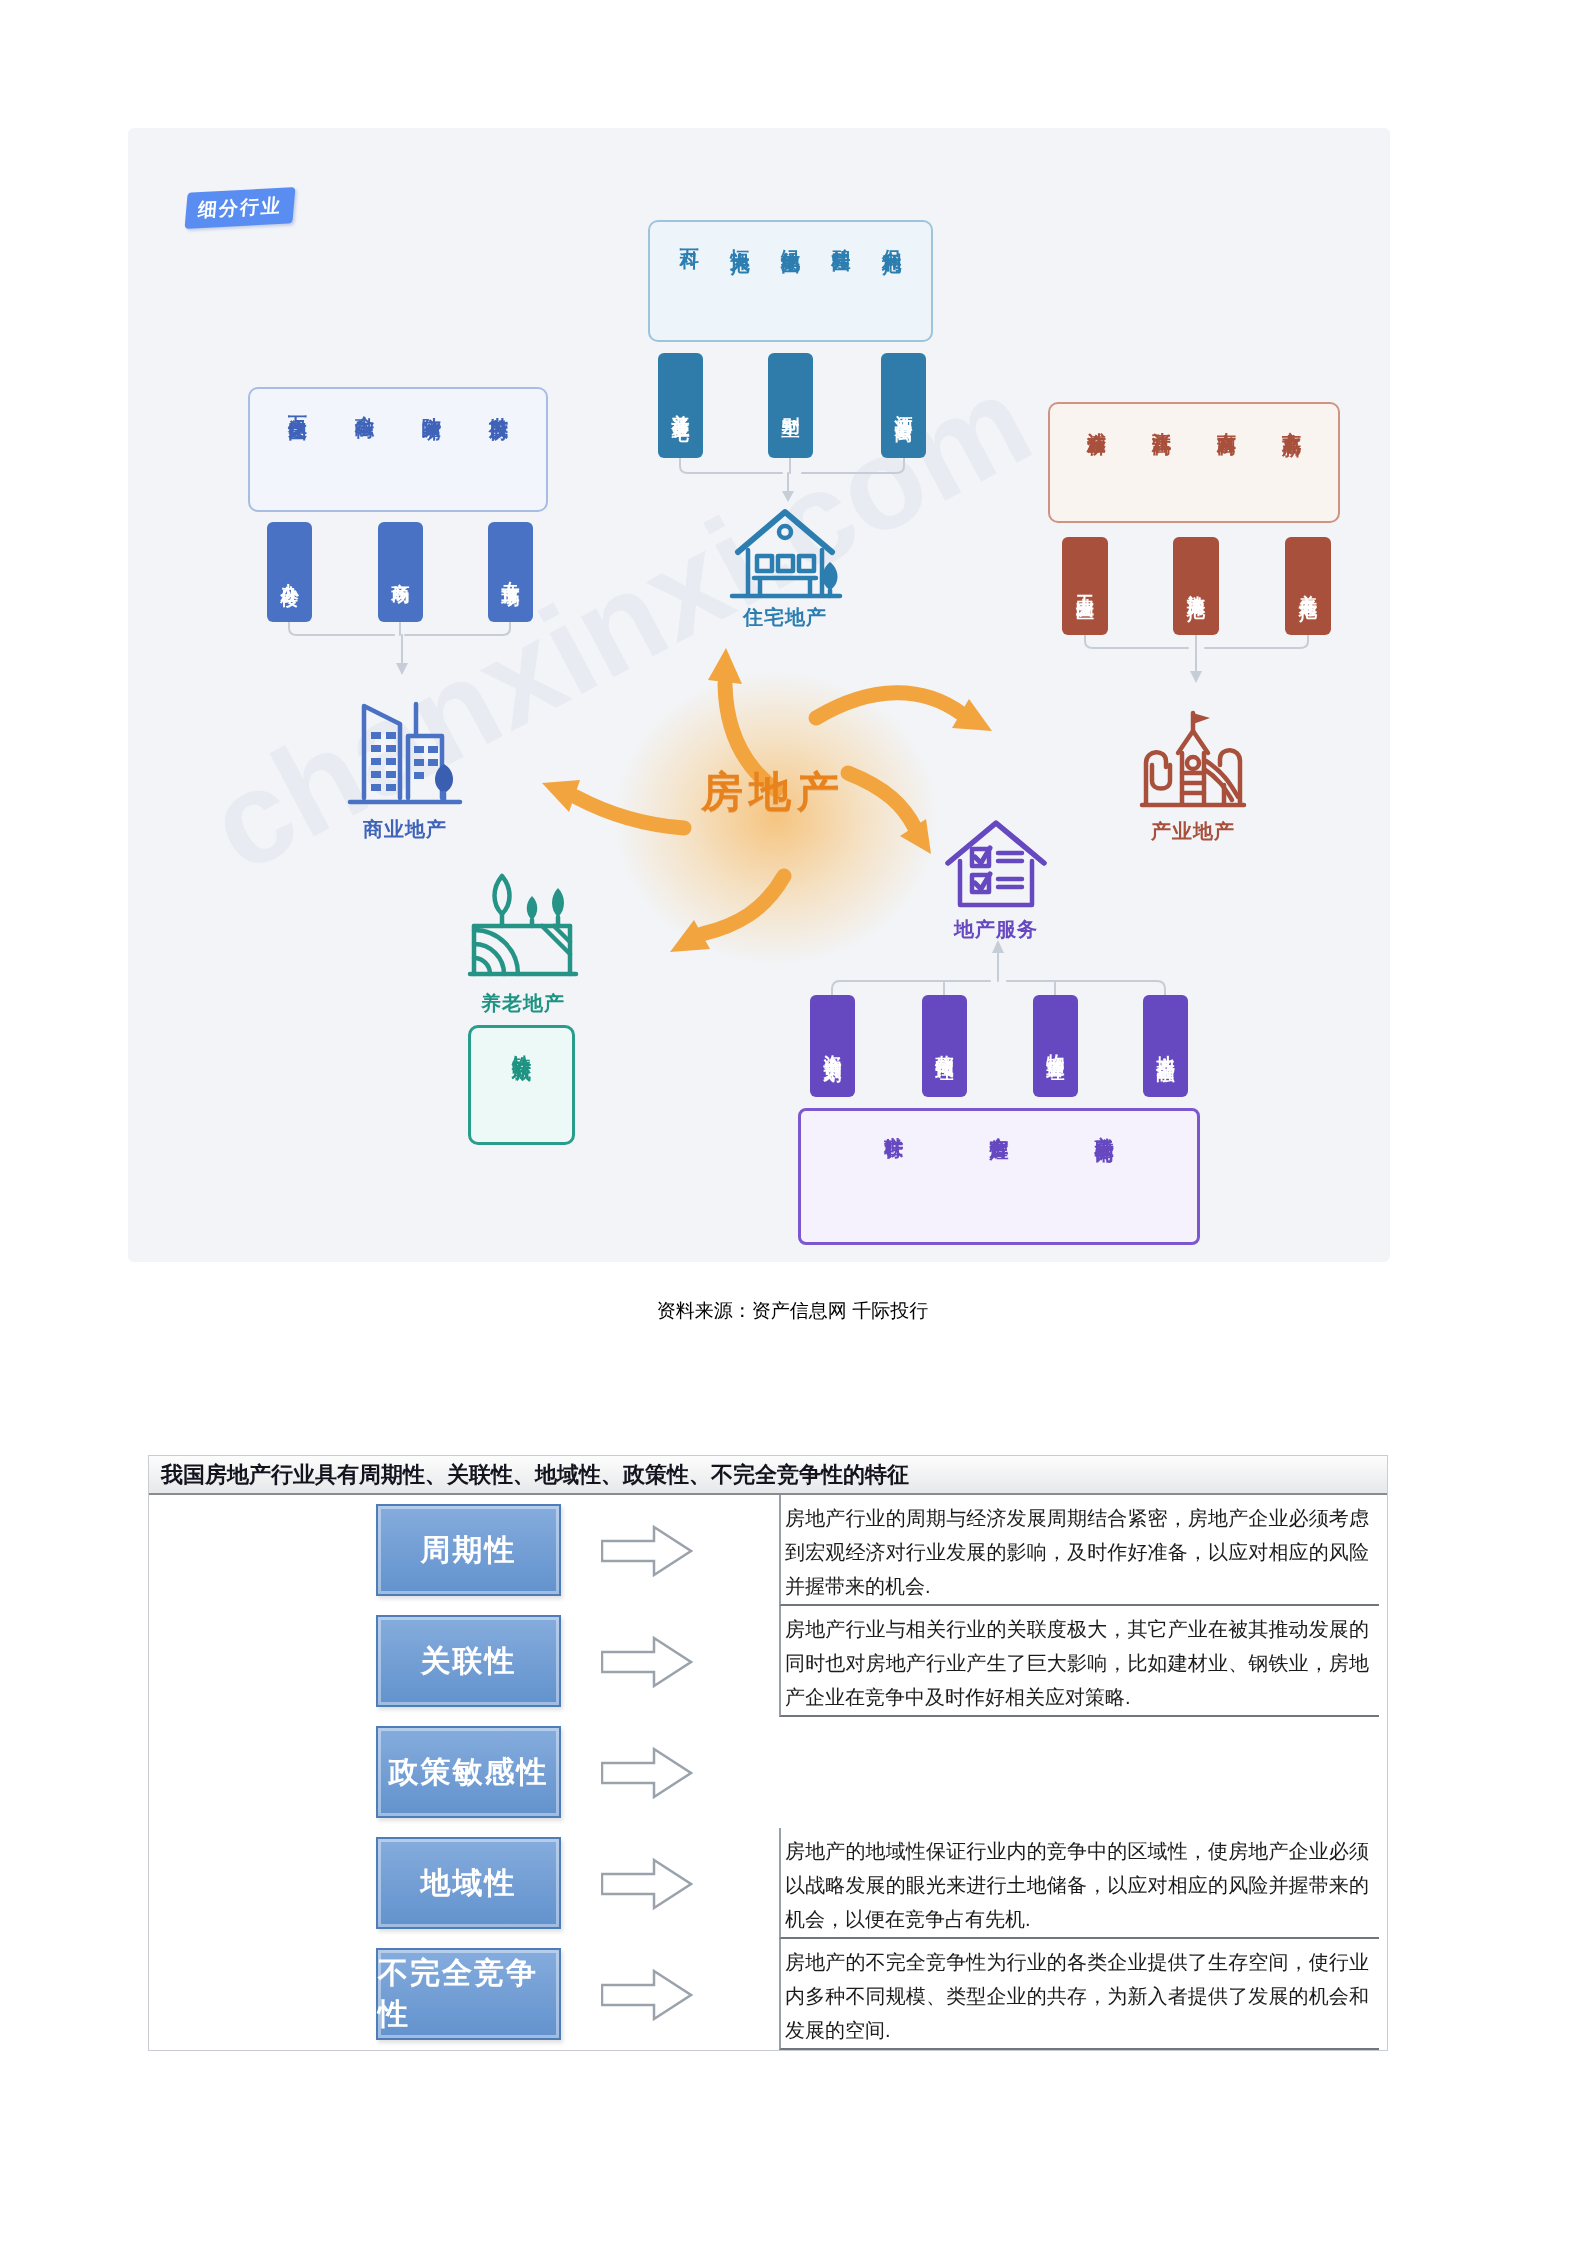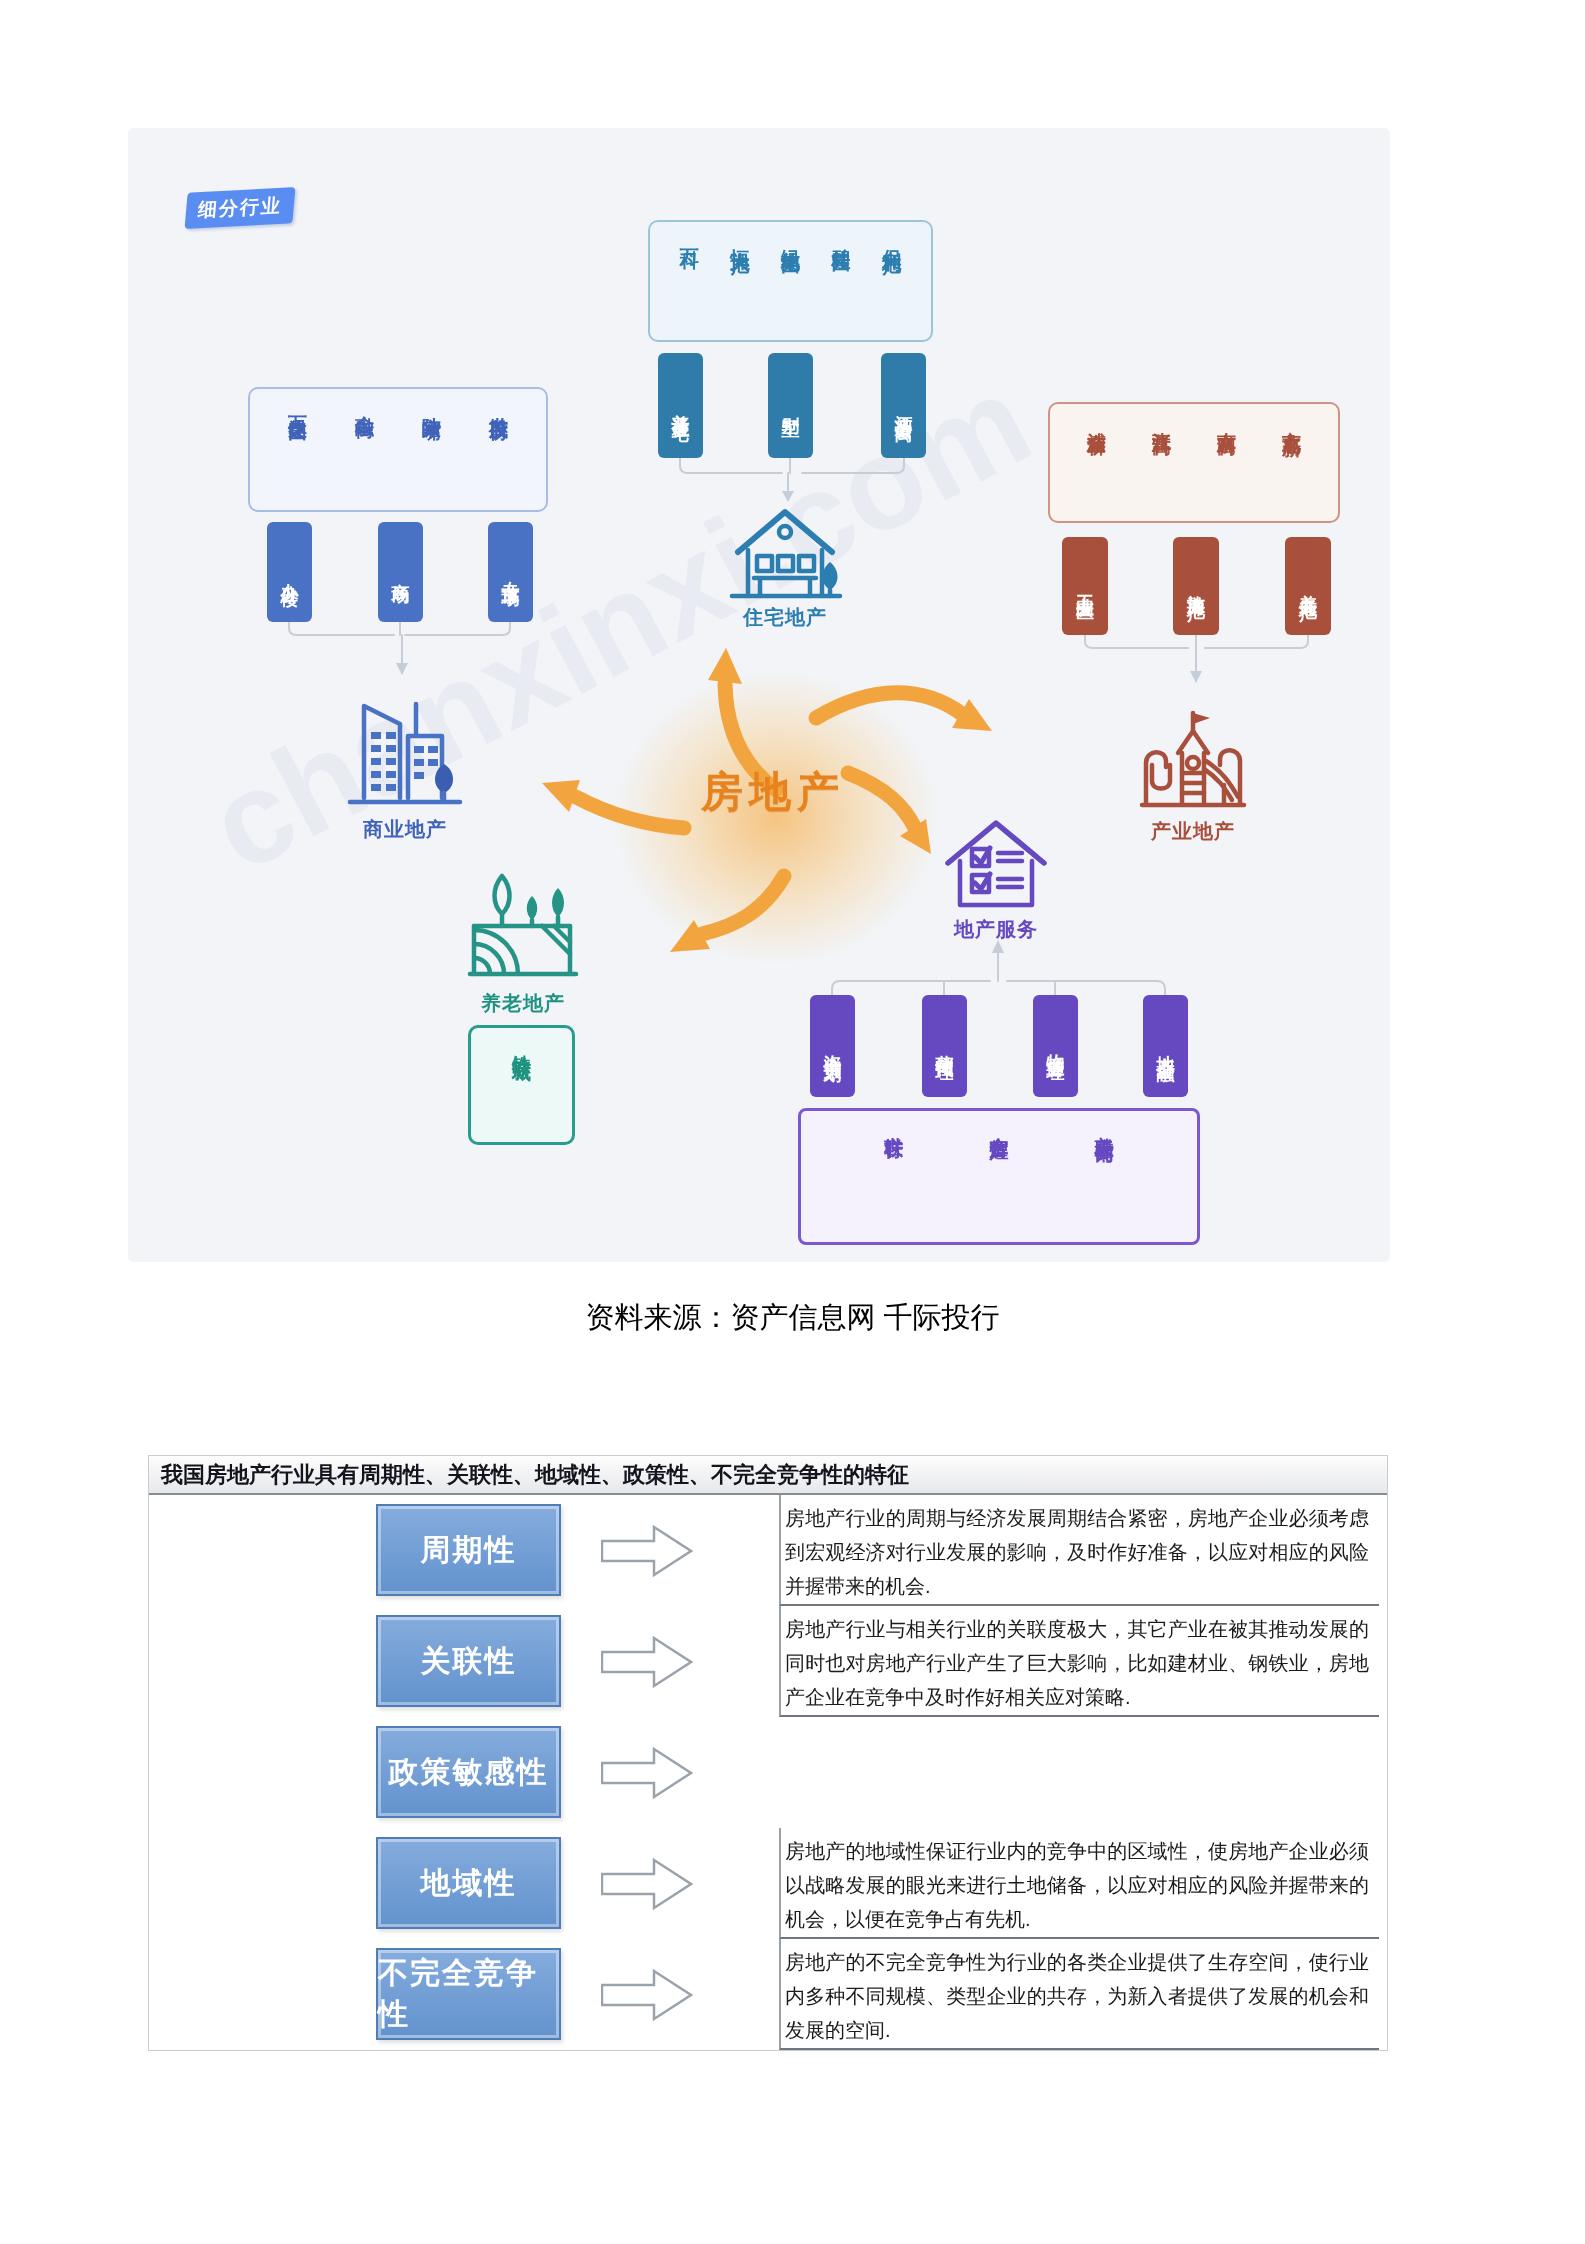--- a/index.html
+++ b/index.html
@@ -48,21 +48,21 @@
   .land-text{color:#1f9382;}
 
   .glow{position:absolute;left:483px;top:540px;width:330px;height:300px;border-radius:50%;
         background:radial-gradient(closest-side,rgba(246,188,108,0.85),rgba(248,205,140,0.45) 55%,rgba(248,216,170,0) 98%);}
   .center-label{position:absolute;left:535px;top:636px;width:220px;text-align:center;
         font-size:42px;font-weight:700;color:#e8821c;letter-spacing:6px;
         text-shadow:0 1px 0 rgba(200,110,20,0.35);}
 
   
   .src-line{position:absolute;left:0;top:1298px;width:1585px;text-align:center;
-            font-size:29px;color:#000;}
+            font-size:19px;color:#000;}
   .fig-title{position:absolute;left:0;top:1378px;width:1585px;text-align:center;
             font-size:27px;color:#000;}
 
   
   .tbl{position:absolute;left:148px;top:1455px;width:1240px;background:#fff;
        border:1px solid #c9ccd1;box-sizing:border-box;}
   .tbl-header{height:37px;line-height:37px;background:linear-gradient(#fdfdfd,#e7e8ea);
        border-bottom:2px solid #878c93;font-weight:700;font-size:22px;color:#14141e;padding-left:12px;}
   .trow{position:relative;height:111px;}
   .tlabel{position:absolute;left:227px;top:9px;width:185px;height:92px;box-sizing:border-box;

